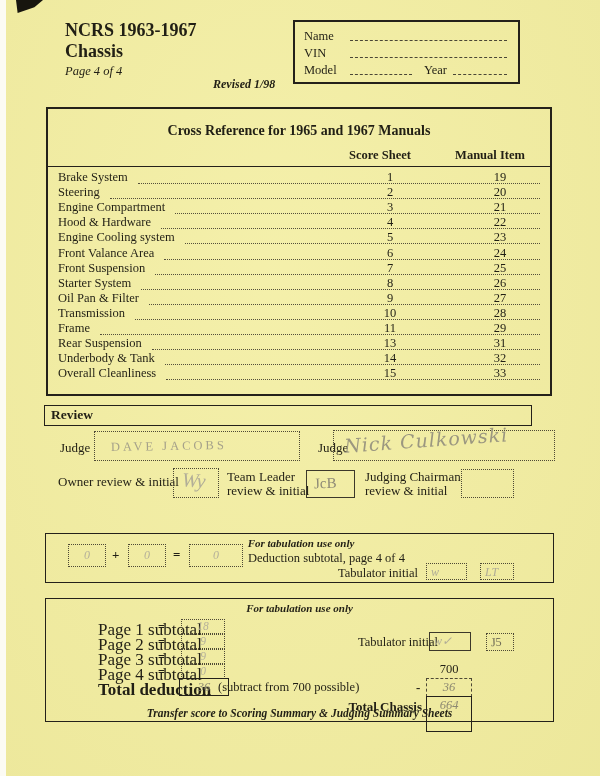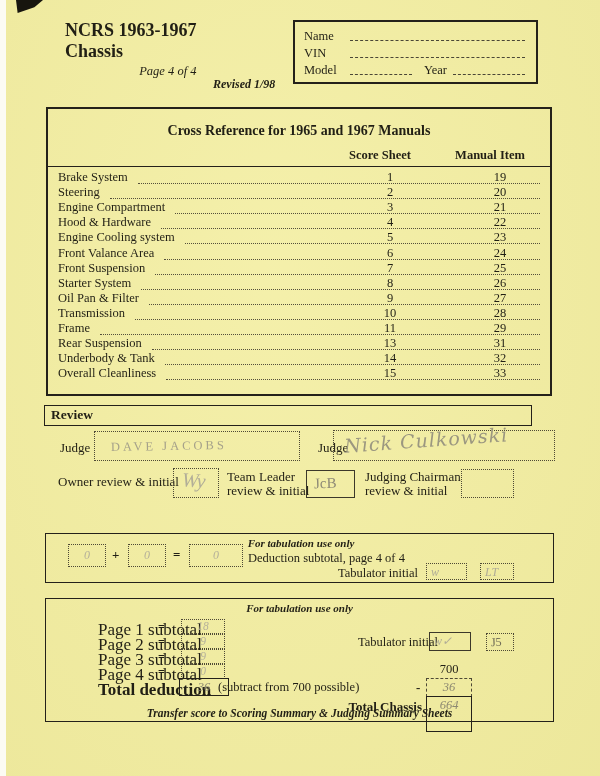--- a/index.html
+++ b/index.html
@@ -14,24 +14,24 @@
     background-color:#f3eea1;
     background-image:radial-gradient(ellipse at 45% 35%, rgba(255,255,255,0.10), rgba(120,110,40,0.05));
   }
   .corner-mark {
     position:absolute; left:10px; top:0; width:27px; height:13px;
     background:#17150e; clip-path:polygon(0 0,100% 0,68% 55%,6% 100%);
   }
   
   .title-block { position:absolute; left:59px; top:20px; }
   .title-line { font-weight:bold; font-size:18px; line-height:21px; }
-  .page-note { font-style:italic; font-size:12.5px; margin-top:2px;text-align:right; }
+  .page-note { font-style:italic; font-size:12.5px; margin-top:2px; }
   .revised { position:absolute; left:207px; top:77px; font-weight:bold; font-style:italic; font-size:12px; }
   .id-box {
-    position:absolute; left:287px; top:20px; width:245px; height:64px;
+    position:absolute; left:287px; top:20px; width:227px; height:64px;
     border:2px solid #24211a; padding:5px 9px 0 9px; box-sizing:border-box;
   }
   .id-row { display:flex; align-items:flex-end; height:17px; font-size:12.5px; }
   .id-label { width:44px; }
   .id-line { flex:1; border-bottom:1.2px dashed #4a4636; margin:0 2px 3px 2px; }
   .id-line.short { flex:0 0 62px; }
   .id-year { margin:0 4px 0 10px; }
   
   .xref-box {
     position:absolute; left:40px; top:107px; width:506px; height:289px;

